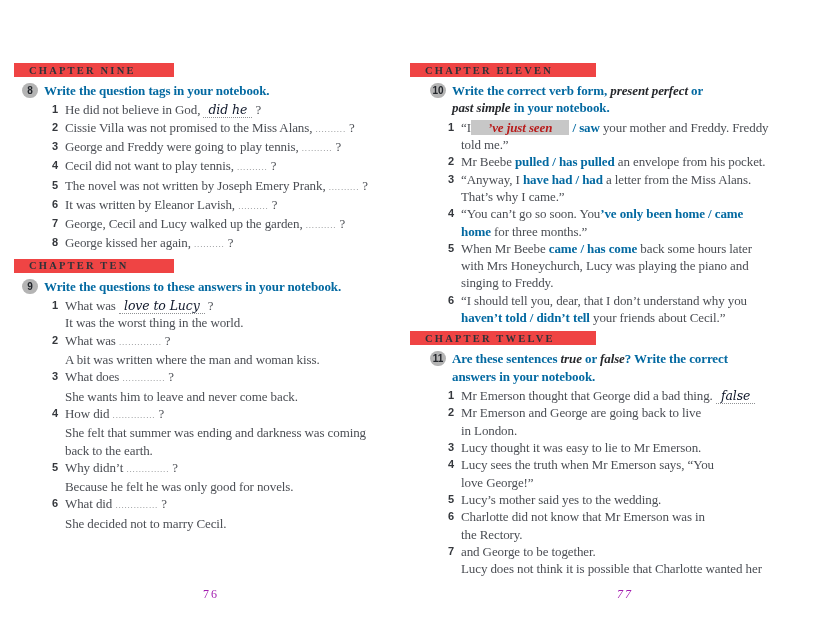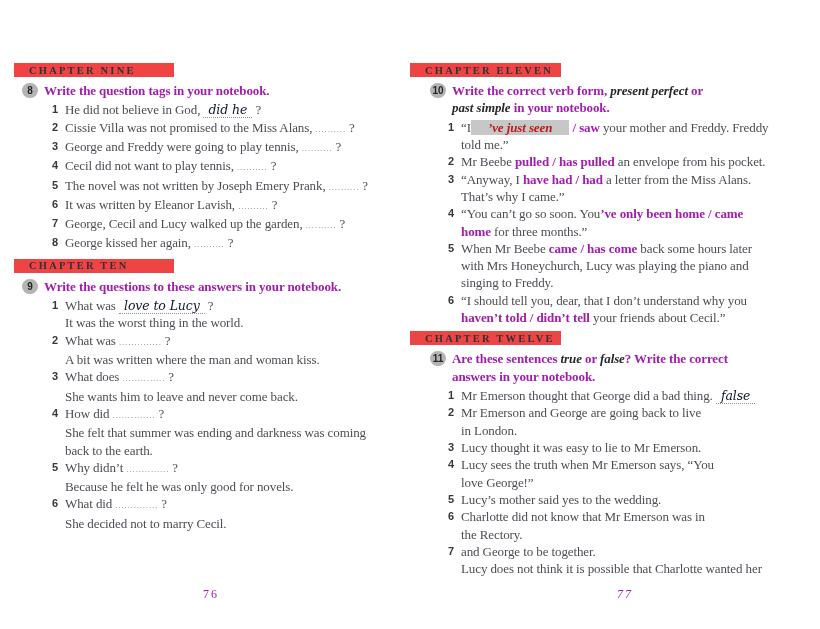--- a/index.html
+++ b/index.html
@@ -8,42 +8,42 @@
   .page{position:absolute;top:63px;height:566px;}
   .page-left{left:14px;width:382px;}
   .page-right{left:410px;width:396px;}
 
   .section{margin:0;}
   .section + .section{margin-top:5px;}
 
   .chapter-bar{height:14px;background:#ef4444;display:flex;align-items:center;
                padding-left:15px;box-sizing:border-box;}
   .page-left  .chapter-bar{width:160px;}
-  .page-right .chapter-bar{width:151px;}
+  .page-right .chapter-bar{width:186px;}
   .chapter-bar span{font-family:"Liberation Serif",serif;font-weight:bold;font-size:10.5px;
                letter-spacing:2.2px;color:#2e3238;white-space:nowrap;}
 
   .exercise{display:flex;margin-top:5px;}
   .badge{flex:0 0 auto;min-width:12px;height:15px;border-radius:9px;background:#b4b4b4;
          color:#23262b;font-family:"Liberation Sans",sans-serif;font-weight:bold;
          font-size:10px;line-height:15px;text-align:center;padding:0 2px;
          margin:1px 6px 0 8px;}
   .page-right .badge{margin-left:20px;}
   .instr{font-weight:bold;font-size:13.4px;color:#26282c;letter-spacing:-0.1px;}
   .instr .line{line-height:17.4px;color:#26282c;}
 
   .items{margin-top:2px;}
   .item{display:flex;}
   .inum{flex:0 0 13px;margin-left:38px;font-family:"Liberation Sans",sans-serif;
         font-weight:bold;font-size:11px;line-height:17.3px;color:#35383d;}
   .ibody{flex:1 1 auto;}
 
   .line{white-space:pre;font-size:13px;line-height:17.3px;color:#4b4e54;letter-spacing:-0.1px;}
   .seg-p{}
-  .seg-b{font-weight:bold;color:#a21caf;}
+  .seg-b{font-weight:bold;color:#0369a1;}
   .seg-bi{font-weight:bold;font-style:italic;color:#26282c;}
   .seg-hl{font-weight:bold;font-style:italic;background:#c7c7c7;color:#b91c1c;padding:0 17px;}
   .seg-ans{font-style:italic;font-family:"DejaVu Serif",serif;font-size:12.5px;
            color:#0f172a;border-bottom:1px dotted #8f9194;padding:0 5px;}
   .seg-blank{font-size:9px;letter-spacing:0.8px;color:#7c7e82;}
 
   .page-number{position:absolute;bottom:27px;left:12px;right:0;text-align:center;
                font-family:"Liberation Serif",serif;font-size:12px;letter-spacing:2px;color:#a21caf;}
   .page-right .page-number{padding-left:22px;font-style:italic;}
 </style>

